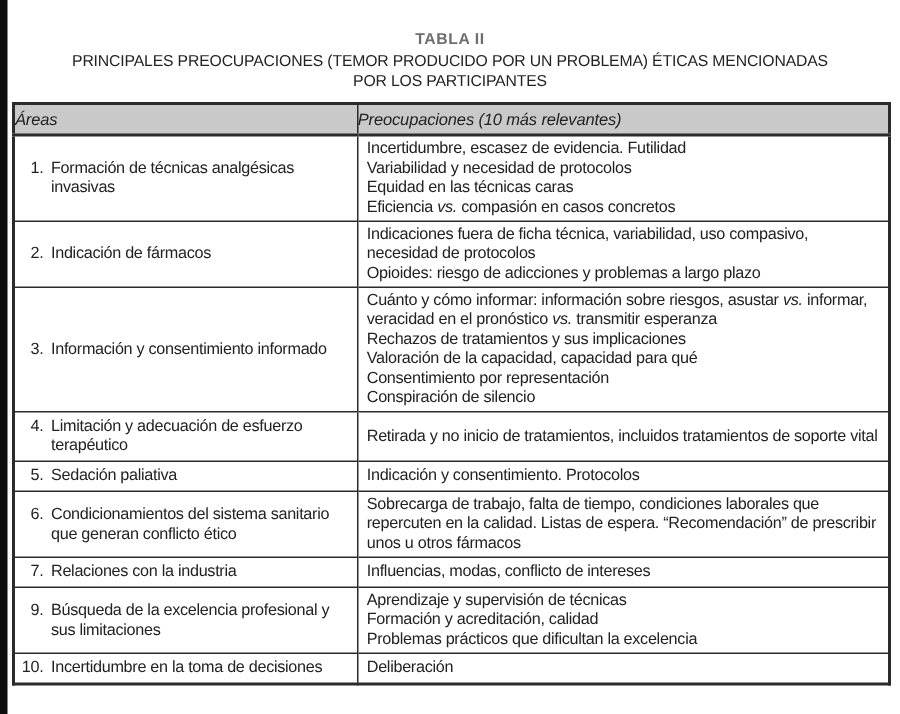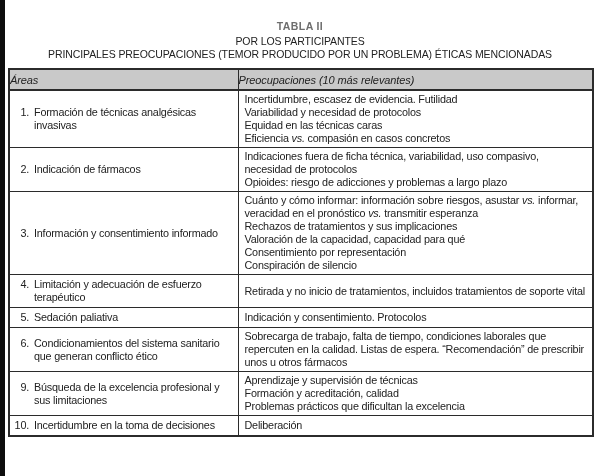--- a/index.html
+++ b/index.html
@@ -97,22 +97,22 @@
   .concern i{font-style:italic;}
 </style>
 </head>
 <body>
 
 <div class="page">
   <div class="scan-bar"></div>
 
   <div class="title-block">
     <div class="title-number">TABLA II</div>
+    <div class="title-caption">PRINCIPALES PREOCUPACIONES (TEMOR PRODUCIDO POR UN PROBLEMA) ÉTICAS MENCIONADAS</div>
     <div class="title-caption">POR LOS PARTICIPANTES</div>
-    <div class="title-caption">PRINCIPALES PREOCUPACIONES (TEMOR PRODUCIDO POR UN PROBLEMA) ÉTICAS MENCIONADAS</div>
   </div>
 
   <table>
     <colgroup>
       <col class="c-areas">
       <col class="c-concerns">
     </colgroup>
     <thead>
       <tr>
         <th>Áreas</th>
@@ -158,20 +158,26 @@
             <div class="concern">Indicación y consentimiento. Protocolos</div>
           </td>
         </tr>
         <tr>
           <td class="area"><span class="num">6.</span><span class="area-text">Condicionamientos del sistema sanitario que generan conflicto ético</span></td>
           <td class="concerns">
             <div class="concern">Sobrecarga de trabajo, falta de tiempo, condiciones laborales que repercuten en la calidad. Listas de espera. “Recomendación” de prescribir unos u otros fármacos</div>
           </td>
         </tr>
         <tr>
+          <td class="area"><span class="num">7.</span><span class="area-text">Relaciones con la industria</span></td>
+          <td class="concerns">
+            <div class="concern">Influencias, modas, conflicto de intereses</div>
+          </td>
+        </tr>
+        <tr>
           <td class="area"><span class="num">9.</span><span class="area-text">Búsqueda de la excelencia profesional y sus limitaciones</span></td>
           <td class="concerns">
             <div class="concern">Aprendizaje y supervisión de técnicas</div>
             <div class="concern">Formación y acreditación, calidad</div>
             <div class="concern">Problemas prácticos que dificultan la excelencia</div>
           </td>
         </tr>
         <tr>
           <td class="area"><span class="num">10.</span><span class="area-text">Incertidumbre en la toma de decisiones</span></td>
           <td class="concerns">

